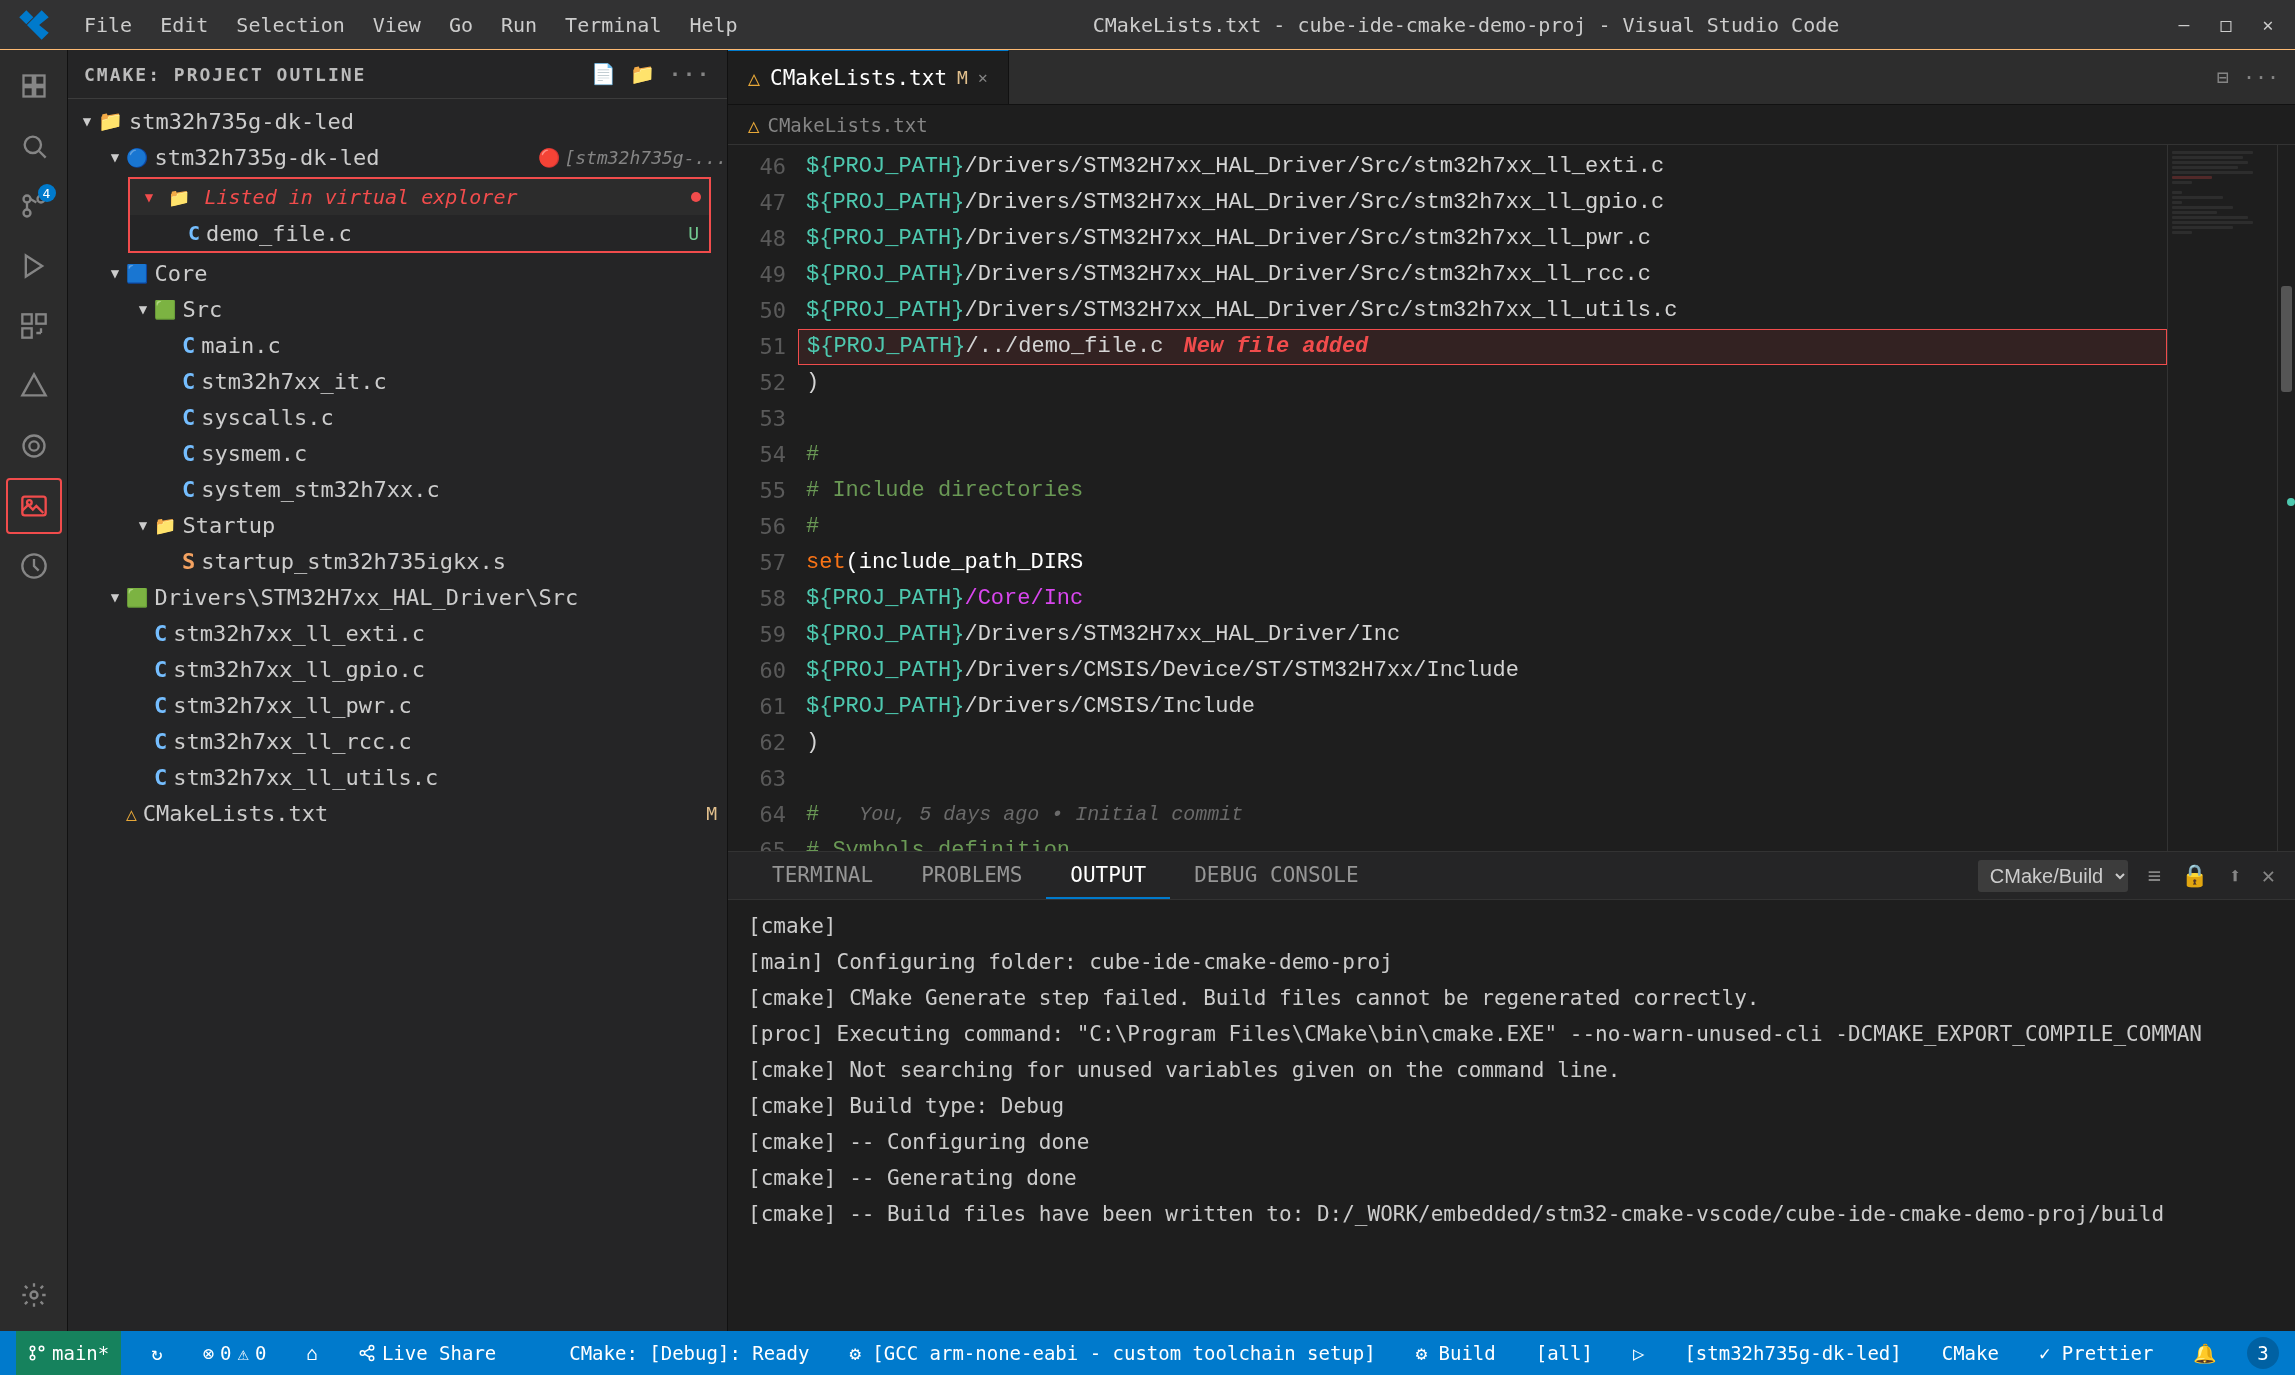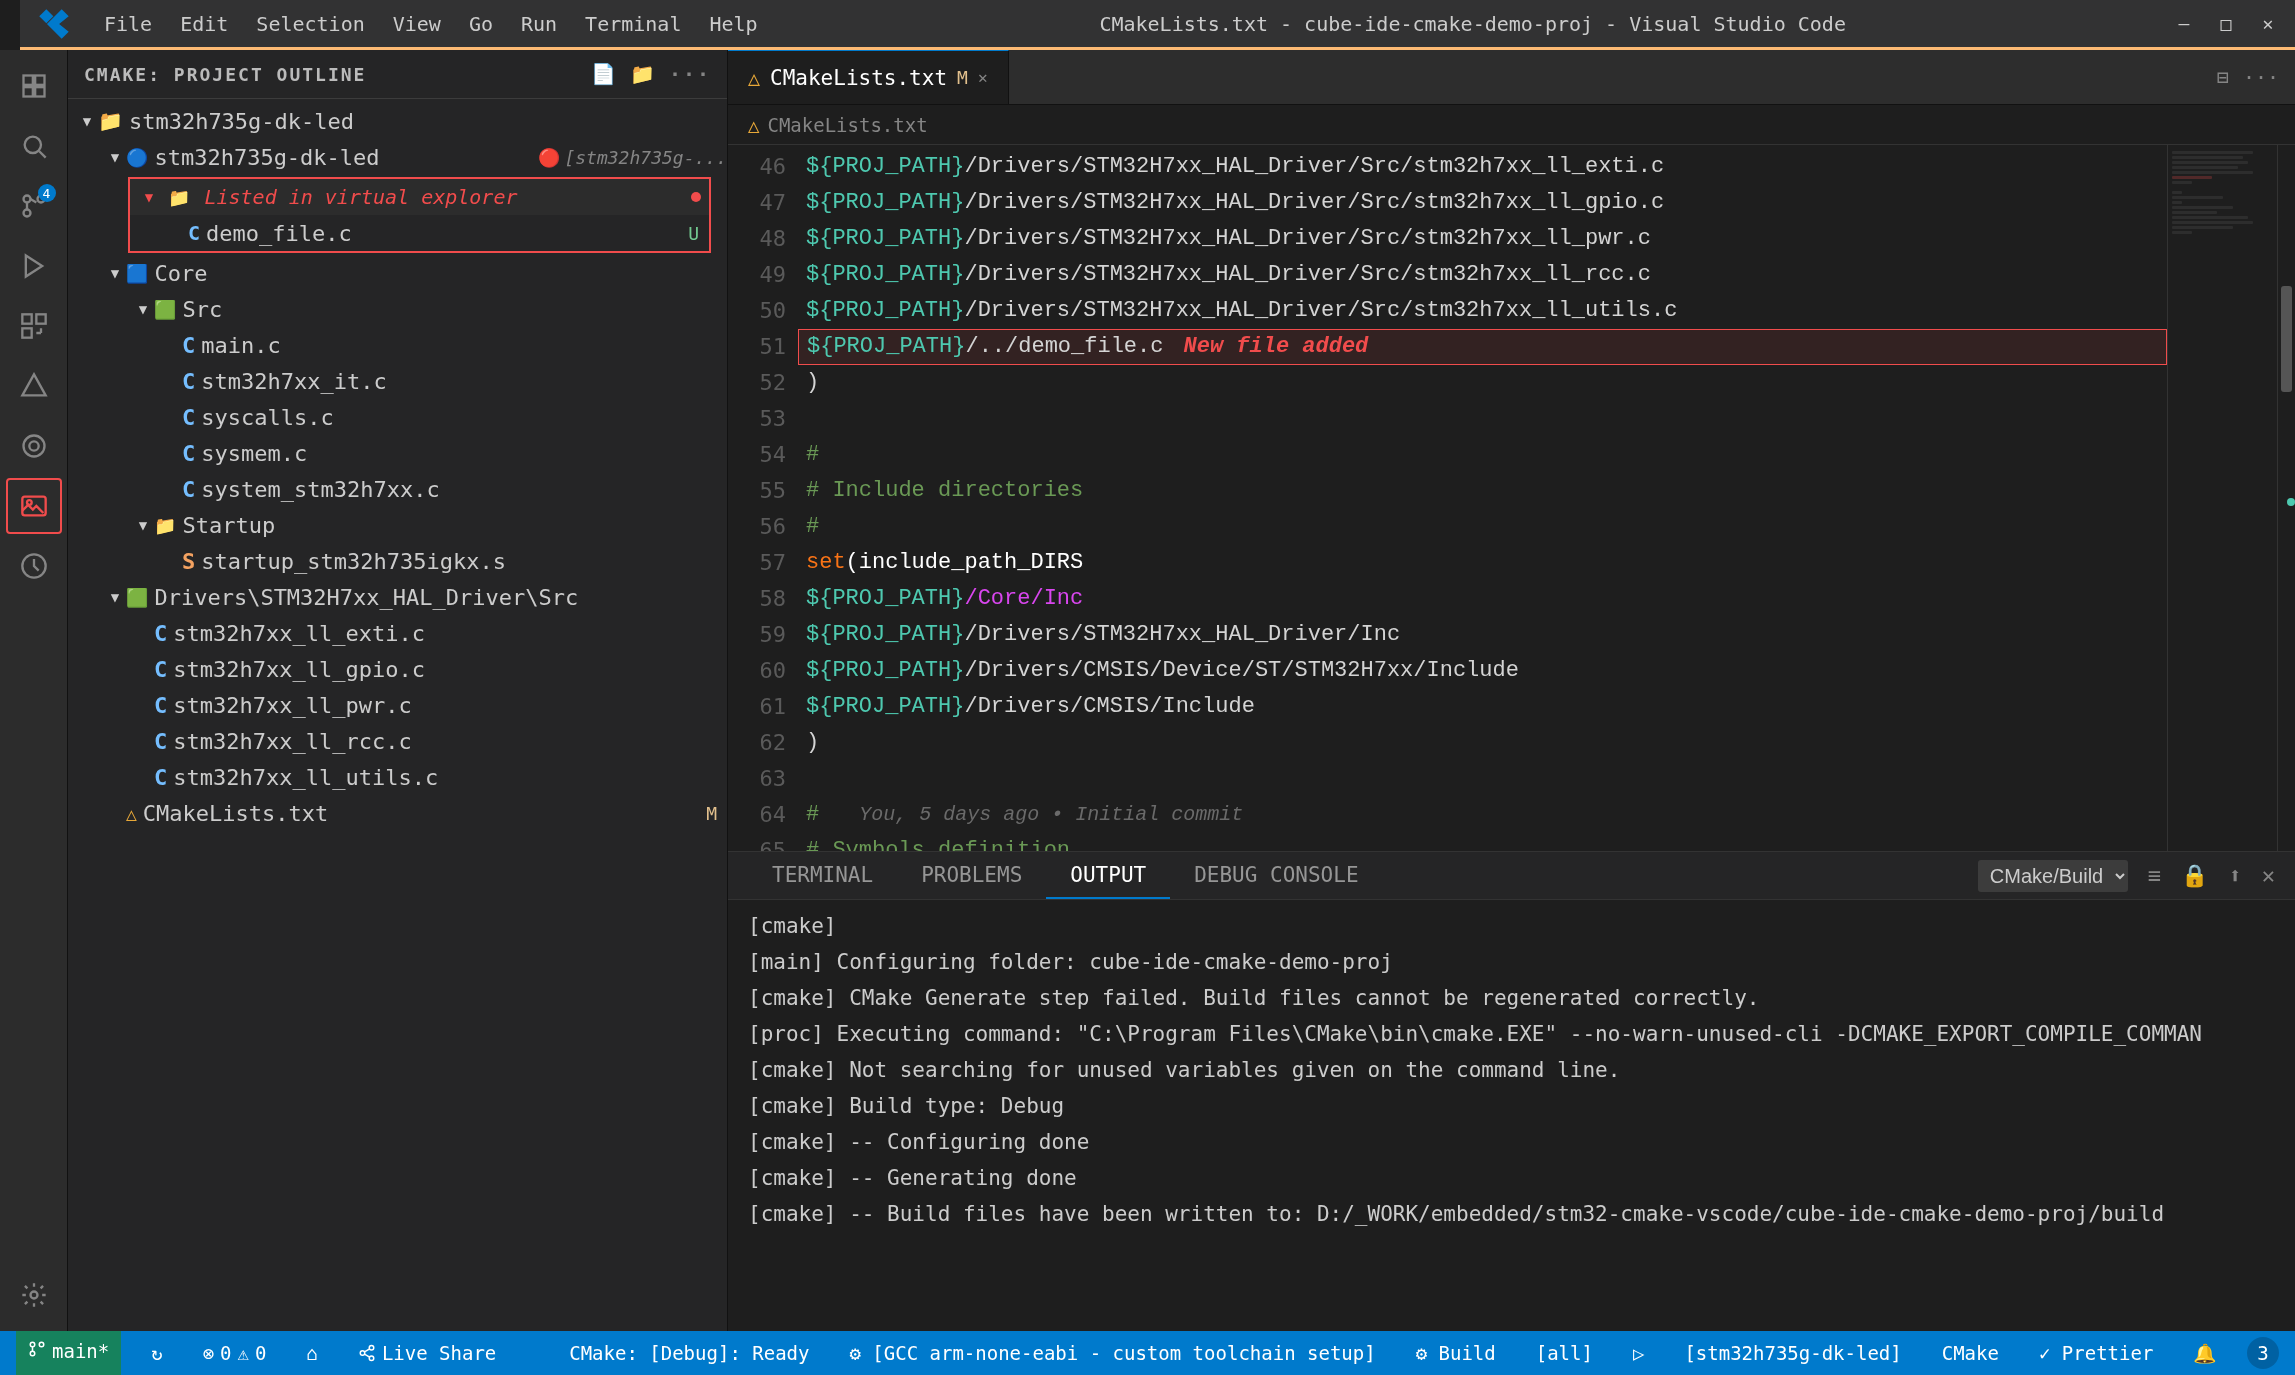--- a/index.html
+++ b/index.html
@@ -14,22 +14,21 @@
     }
 
     
     .titlebar {
       height: 50px;
       background: #323233;
       display: flex;
       align-items: center;
       padding: 0 16px;
       gap: 20px;
-      border-bottom: 3px solid #fdba74;
-      margin-left: 20px;
+      border-bottom: 1px solid #fdba74;
     }
     .titlebar-logo {
       width: 36px; height: 36px;
       display: flex; align-items: center; justify-content: center;
     }
     .titlebar-menus {
       display: flex; gap: 4px; flex: 1;
     }
     .titlebar-menu-item {
       padding: 4px 12px;
@@ -307,22 +306,22 @@
     }
     .status-item {
       display: flex; align-items: center; gap: 6px;
       padding: 0 10px; height: 100%;
       cursor: pointer;
       white-space: nowrap;
     }
     .status-spacer { flex: 1; }
     .status-item-dark {
       background: #16825d;
-      display: flex; align-items: flex-start; gap: 6px;
-      padding: 9px 12px; height: 100%; cursor: pointer;
+      display: flex; align-items: center; gap: 6px;
+      padding: 16px 12px; height: 100%; cursor: pointer;
       white-space: nowrap;
     }
   </style>
 </head>
 <body>
 
 <div class="titlebar">
   <div class="titlebar-logo">
     <svg width="32" height="32" viewBox="0 0 100 100">
       <path d="M74 4L28 50 74 96 96 74 66 50 96 26z" fill="#007acc"></path>

